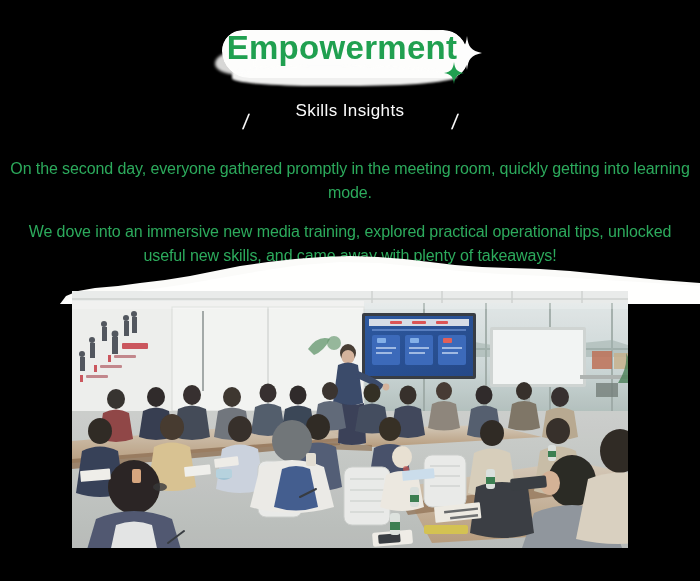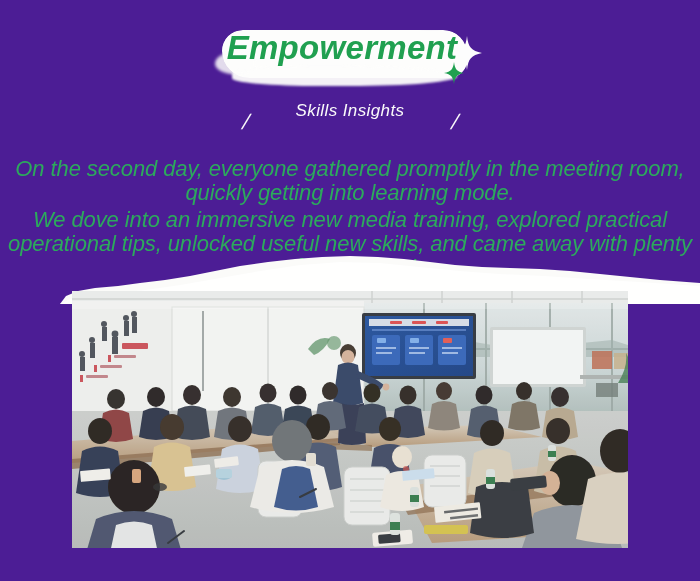--- a/index.html
+++ b/index.html
@@ -11,22 +11,21 @@
     height: 581px;
     overflow: hidden;
     background: #d5d5d5;
     font-family: "Liberation Sans", sans-serif;
     position: relative;
   }
 
   .poster {
     position: absolute;
     inset: 0;
-    background: #4c1d95;
-    font-style: italic;
+    background: #000000;
   }
 
   
   .title-block {
     position: absolute;
     left: 0;
     top: 22px;
     width: 700px;
     height: 70px;
   }
@@ -124,26 +123,26 @@
   .slash-right { left: 452px; }
 
   
   .body-text {
     position: absolute;
     left: 8px;
     top: 157px;
     width: 684px;
     text-align: center;
     color: #2caa5c;
-    font-size: 22px;
+    font-size: 16px;
     line-height: 23.5px;
     letter-spacing: -0.1px;
   }
   .body-para { margin: 0; }
-  .body-para + .body-para { margin-top: 4px; }
+  .body-para + .body-para { margin-top: 16px; }
 
   
   .torn {
     position: absolute;
     left: 0;
     top: 252px;
     width: 700px;
     height: 52px;
     overflow: hidden;
   }

